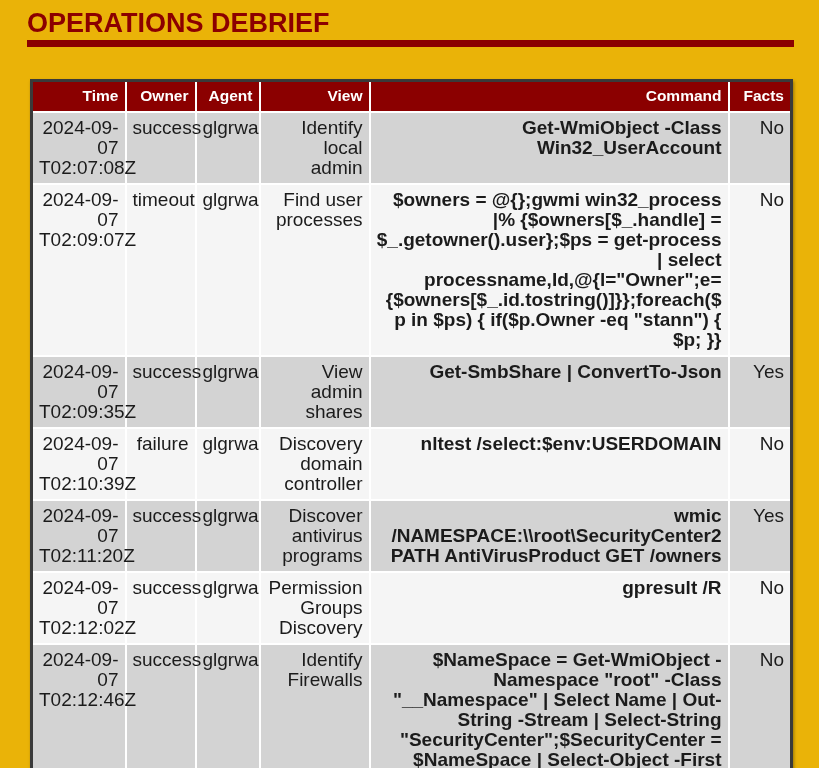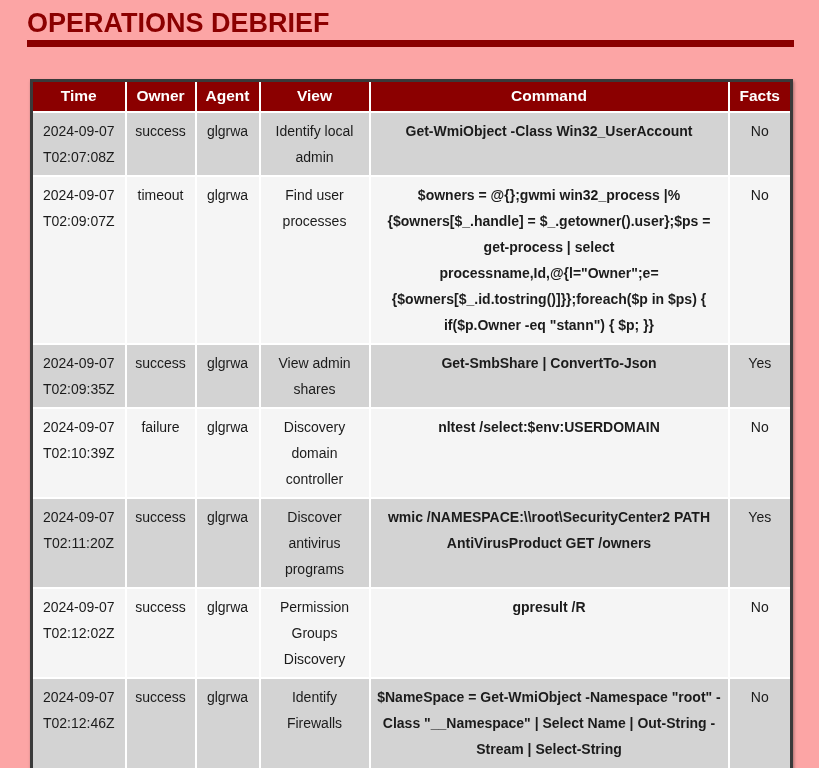--- a/index.html
+++ b/index.html
@@ -15,21 +15,21 @@
   html, body {
     margin: 0;
     padding: 0;
     background: #FFFFFF;
     font-family: "Liberation Sans", sans-serif;
   }
   .page {
     width: 819px;
     height: 768px;
     padding: 8px 25px 0 27px;
-    background: #fca5a5;
+    background: #eab308;
   }
   h1.report-title {
     margin: 0;
     padding: 0;
     font-size: 27px;
     line-height: 30px;
     font-weight: bold;
     letter-spacing: 0px;
     color: var(--accent);
   }
@@ -44,35 +44,35 @@
     margin-left: 3px;
     width: 760px;
     table-layout: fixed;
     border-collapse: collapse;
     border: 3px solid var(--border);
     box-shadow: 1px 2px 3px rgba(0,0,0,0.35);
     background: #FFFFFF;
   }
   table.debrief th, table.debrief td {
     border: 2px solid #FFFFFF;
-    text-align: center;
+    text-align: right;
     vertical-align: top;
   }
   table.debrief th {
     background: var(--header-bg);
     color: var(--header-text);
     font-size: 15.5px;
     font-weight: bold;
     padding: 4px 6px 5px 6px;
     line-height: 20px;
   }
   table.debrief td {
     color: var(--text);
-    font-size: 14px;
-    line-height: 26px;
+    font-size: 19px;
+    line-height: 20px;
     padding: 5px 6px;
     margin-left: 28px;
   }
   tr.odd  td { background: var(--row-odd); }
   tr.even td { background: var(--row-even); }
   td.time { white-space: pre-line; }
   td.command { overflow-wrap: break-word; word-break: break-word; font-weight: bold; }
 </style>
 </head>
 <body>

